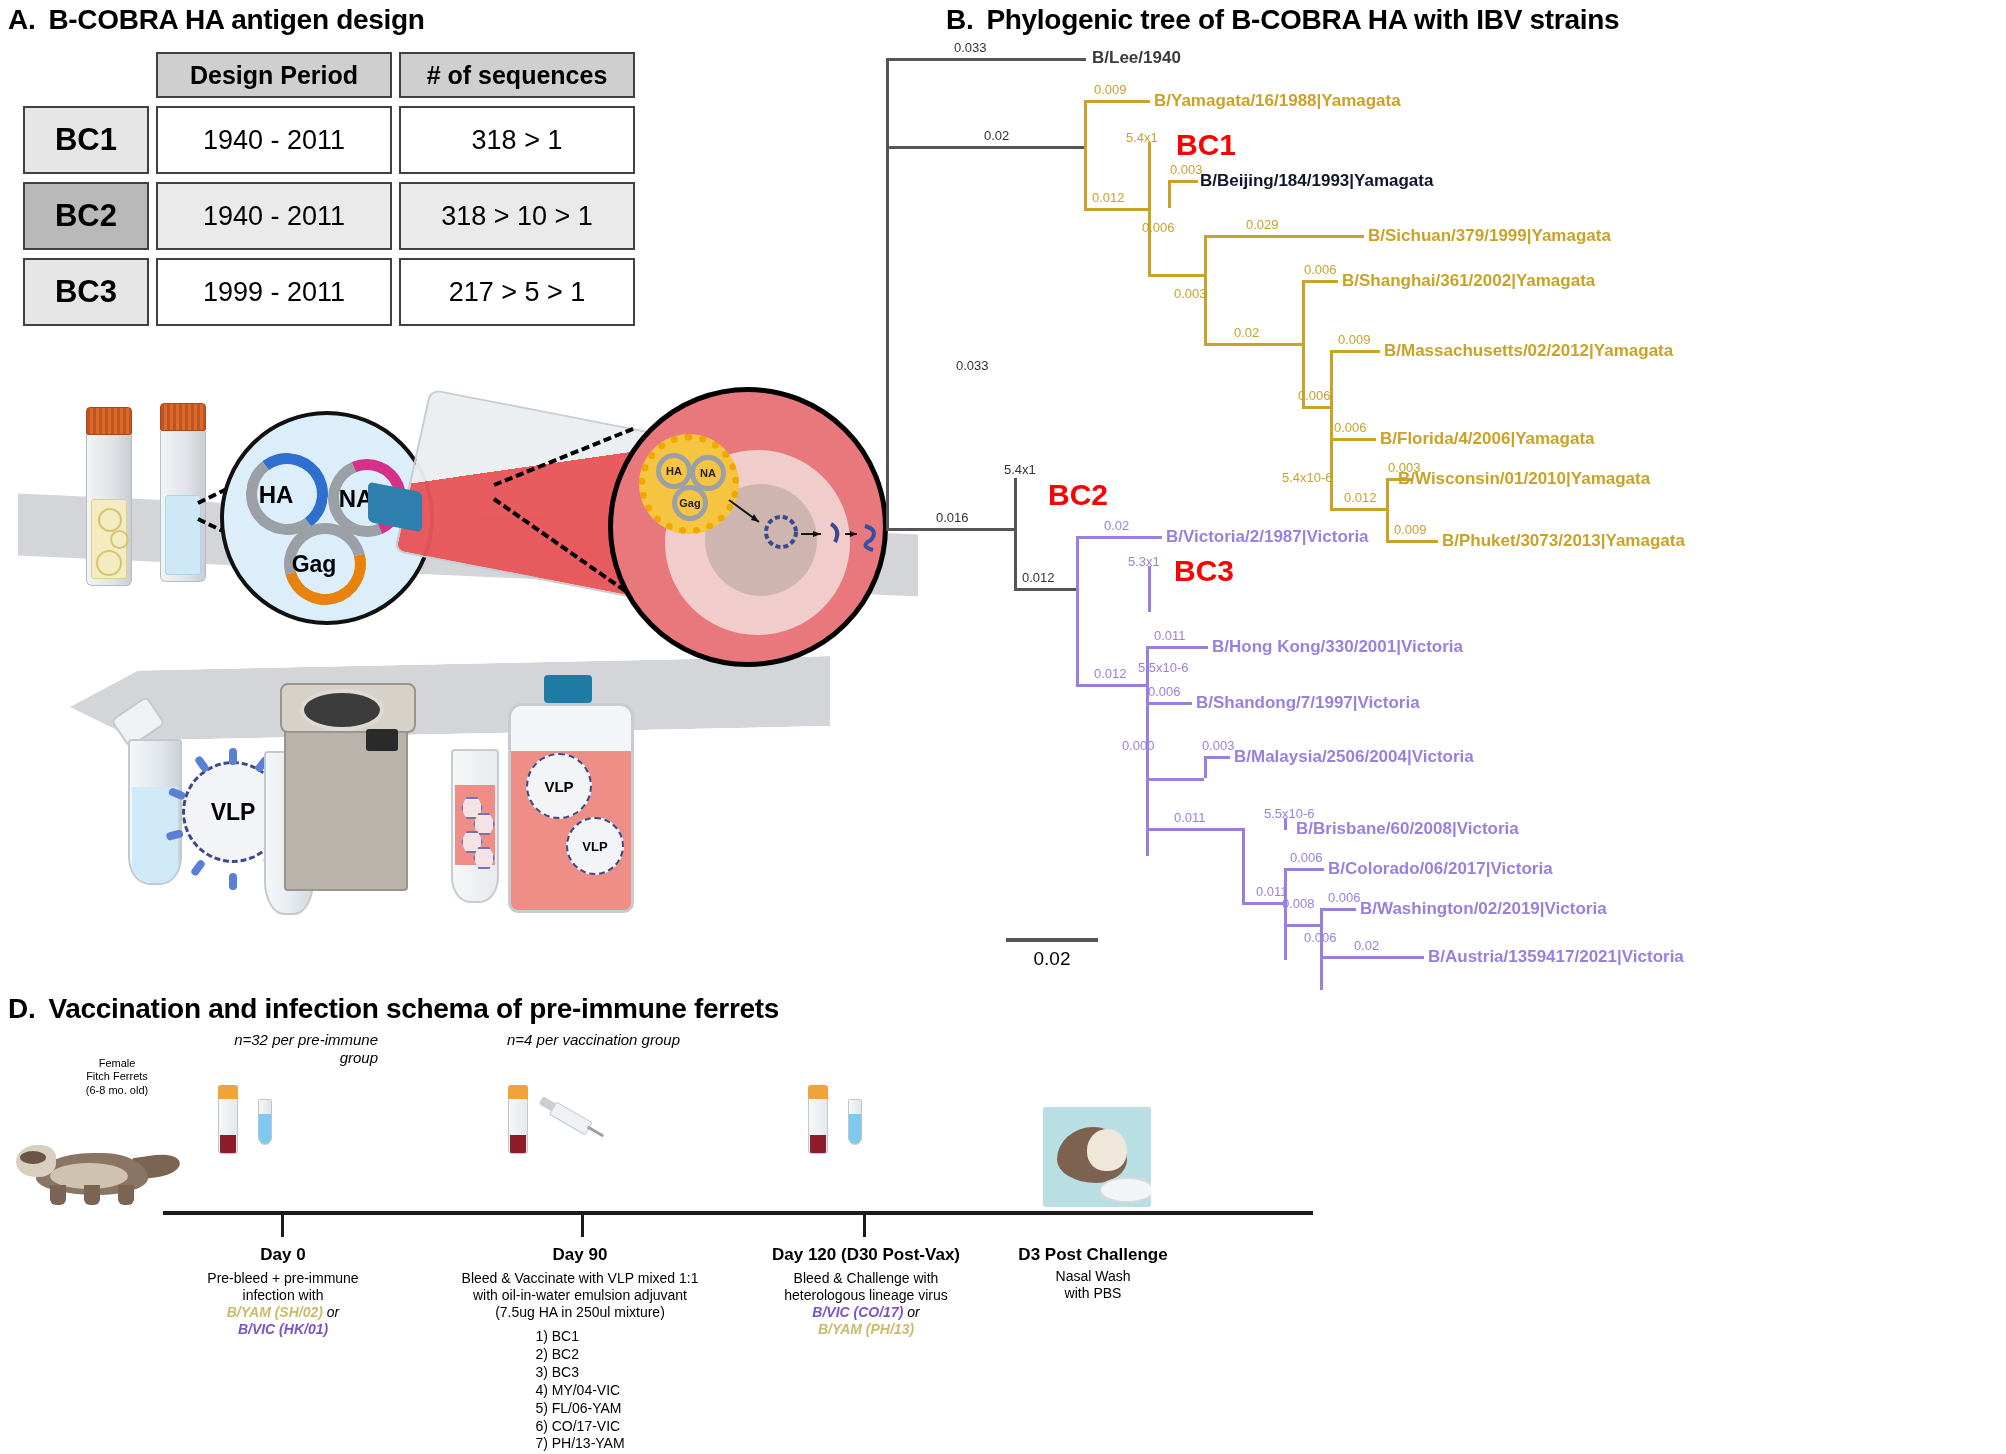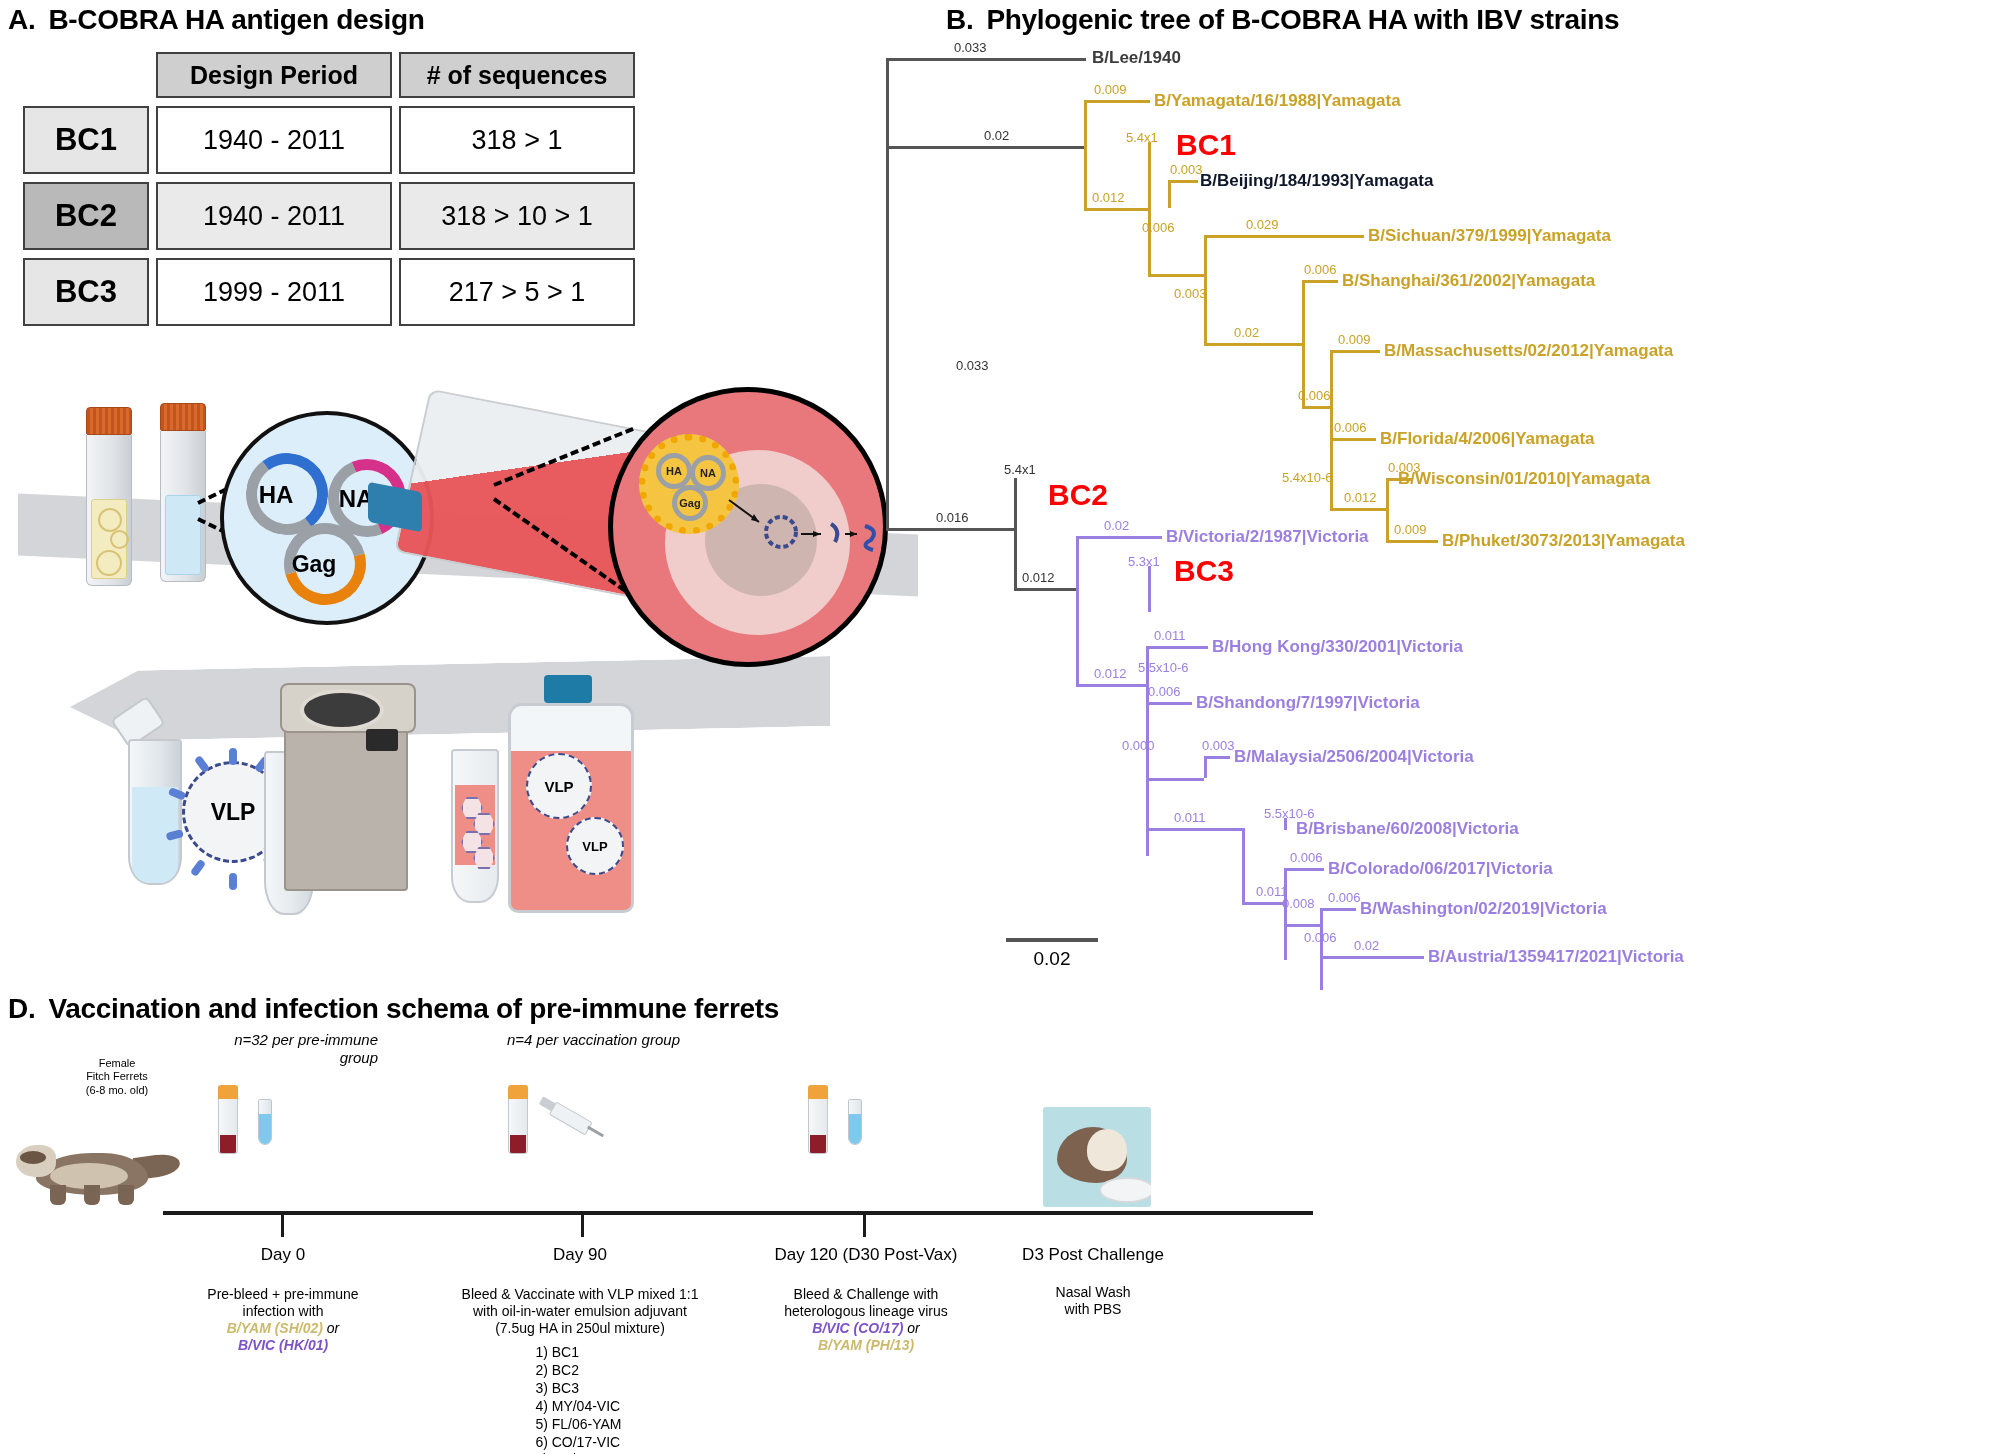--- a/index.html
+++ b/index.html
@@ -113,21 +113,21 @@
   .ferret{position:absolute;left:6px;top:96px;width:160px;height:88px;}
   .ferret .bodyf{position:absolute;left:22px;top:28px;width:112px;height:42px;background:#8a7564;
       border-radius:50% 40% 45% 55%/60% 60% 40% 40%;}
   .ferret .belly{position:absolute;left:36px;top:38px;width:78px;height:26px;background:#cfc3b0;border-radius:50%;}
   .ferret .head{position:absolute;left:2px;top:20px;width:40px;height:32px;background:#d8cfc0;border-radius:55% 40% 45% 50%;}
   .ferret .mask{position:absolute;left:6px;top:26px;width:26px;height:13px;background:#6b5646;border-radius:50%;}
   .ferret .tail{position:absolute;left:120px;top:30px;width:46px;height:22px;background:#7a6555;
       border-radius:0 60% 60% 0;transform:rotate(-8deg);}
   .ferret .leg{position:absolute;top:60px;width:16px;height:20px;background:#7a6555;border-radius:0 0 6px 6px;}
   .dlabel{position:absolute;text-align:center;font-size:14px;line-height:1.22;}
-  .dlabel .head2{font-weight:normal;font-size:17px;margin-bottom:20px;}
+  .dlabel .head2{font-weight:bold;font-size:17px;margin-bottom:4px;}
   .dnote{position:absolute;text-align:right;font-style:italic;font-size:15px;line-height:1.22;}
   .yam{color:#ccb96b;font-weight:bold;font-style:italic;}
   .vic{color:#7d52c7;font-weight:bold;font-style:italic;margin-top:15px;}
   .vaxlist{text-align:left;display:inline-block;font-size:14px;line-height:1.28;margin-top:7px;}
   .mtube{position:absolute;width:20px;}
   .mtube .c{height:14px;border-radius:3px 3px 0 0;}
   .mtube .b{height:54px;border:1px solid #c2c8cd;border-top:none;border-radius:0 0 4px 4px;
       background:linear-gradient(90deg,#f6f8f9,#e4e9ec);position:relative;overflow:hidden;}
   .mtube .b .f{position:absolute;left:1px;right:1px;bottom:0;}
   .pip{position:absolute;width:16px;height:54px;}

